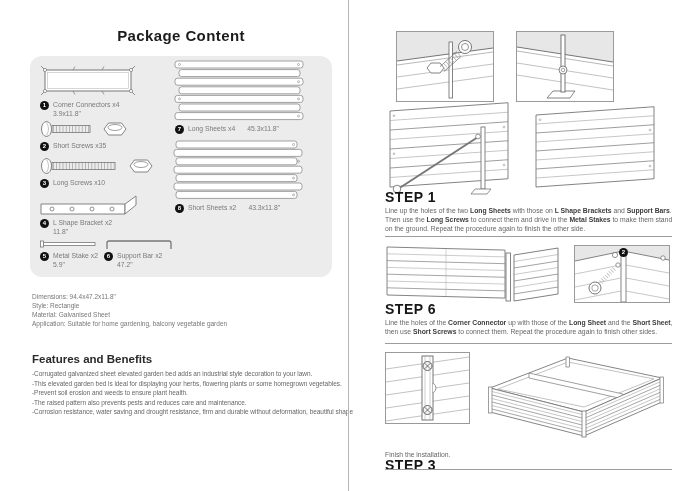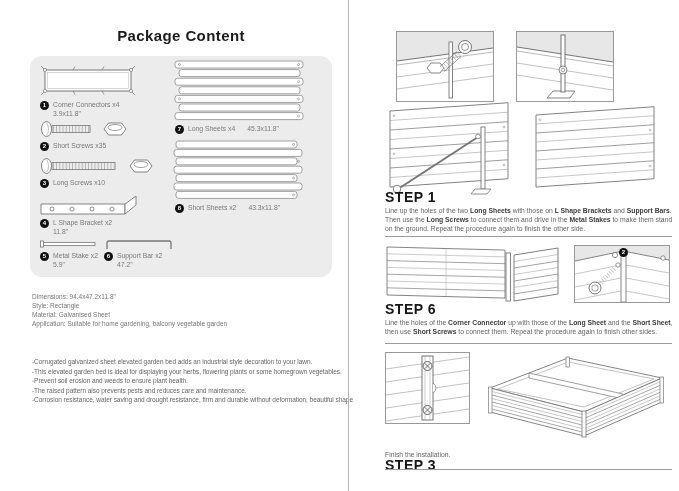--- a/index.html
+++ b/index.html
@@ -206,20 +206,21 @@
   <div class="abs" style="left:32px;top:289px">
     <div style="margin-top:3px">
       <p class="spec-line">Dimensions: 94.4x47.2x11.8"</p>
       <p class="spec-line">Style: Rectangle</p>
       <p class="spec-line">Material: Galvanised Sheet</p>
       <p class="spec-line">Application: Suitable for home gardening, balcony vegetable garden</p>
     </div>
   </div>
 
   <div class="abs" style="left:32px;top:353px">
+    <h2 class="sec-h">Features and Benefits</h2>
     <div style="margin-top:4px">
       <p class="feat-line">-Corrugated galvanized sheet elevated garden bed adds an industrial style decoration to your lawn.</p>
       <p class="feat-line">-This elevated garden bed is ideal for displaying your herbs, flowering plants or some homegrown vegetables.</p>
       <p class="feat-line">-Prevent soil erosion and weeds to ensure plant health.</p>
       <p class="feat-line">-The raised pattern also prevents pests and reduces care and maintenance.</p>
       <p class="feat-line">-Corrosion resistance, water saving and drought resistance, firm and durable without deformation, beautiful shape</p>
     </div>
   </div>
 
   <div class="abs vdivider"></div>

